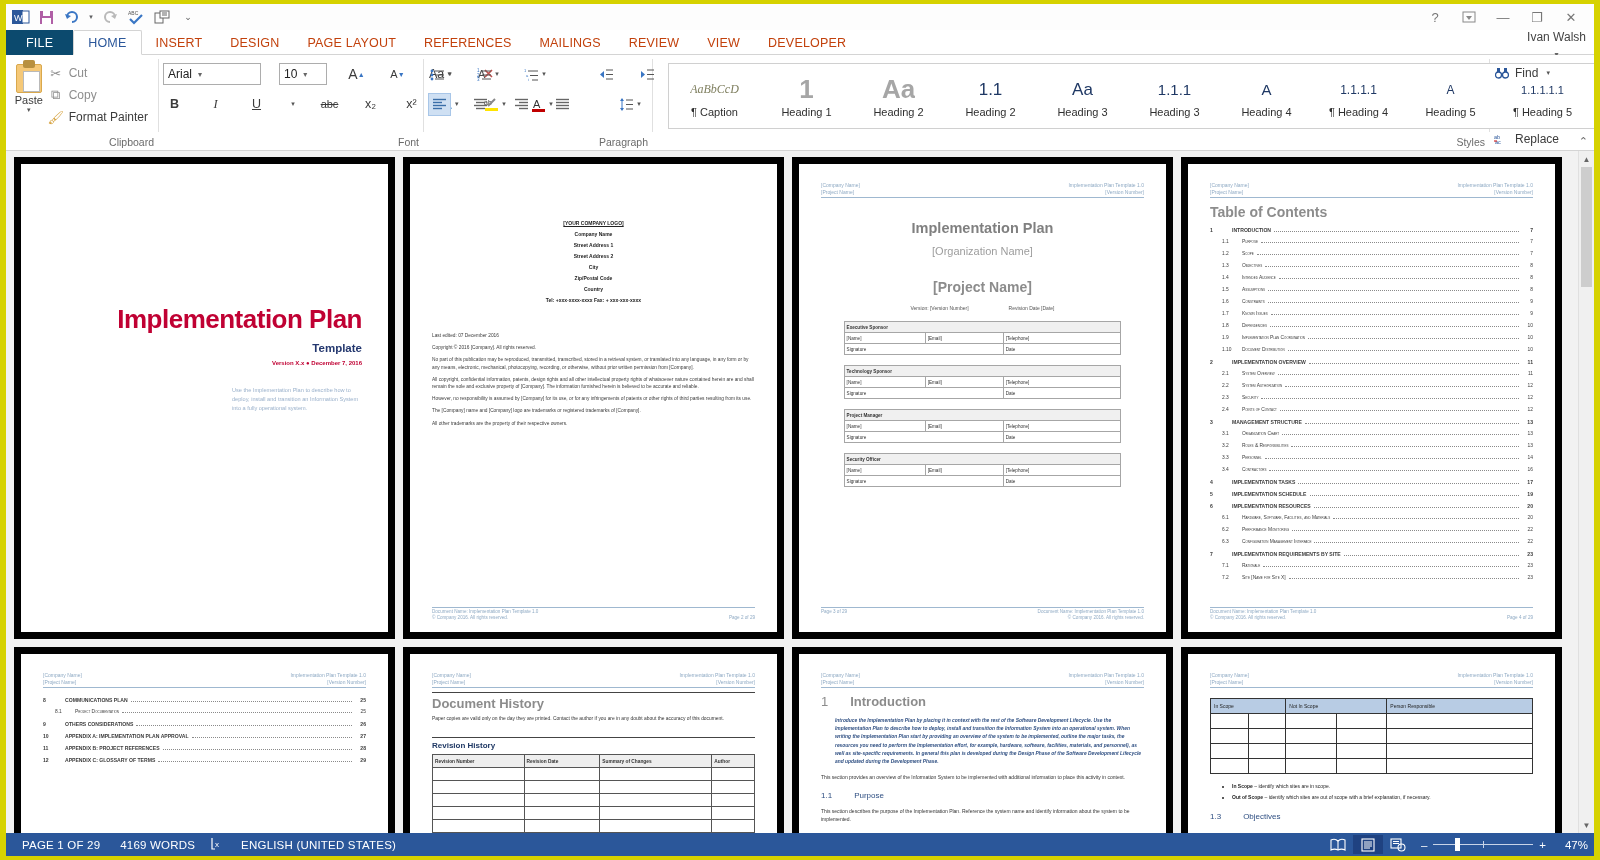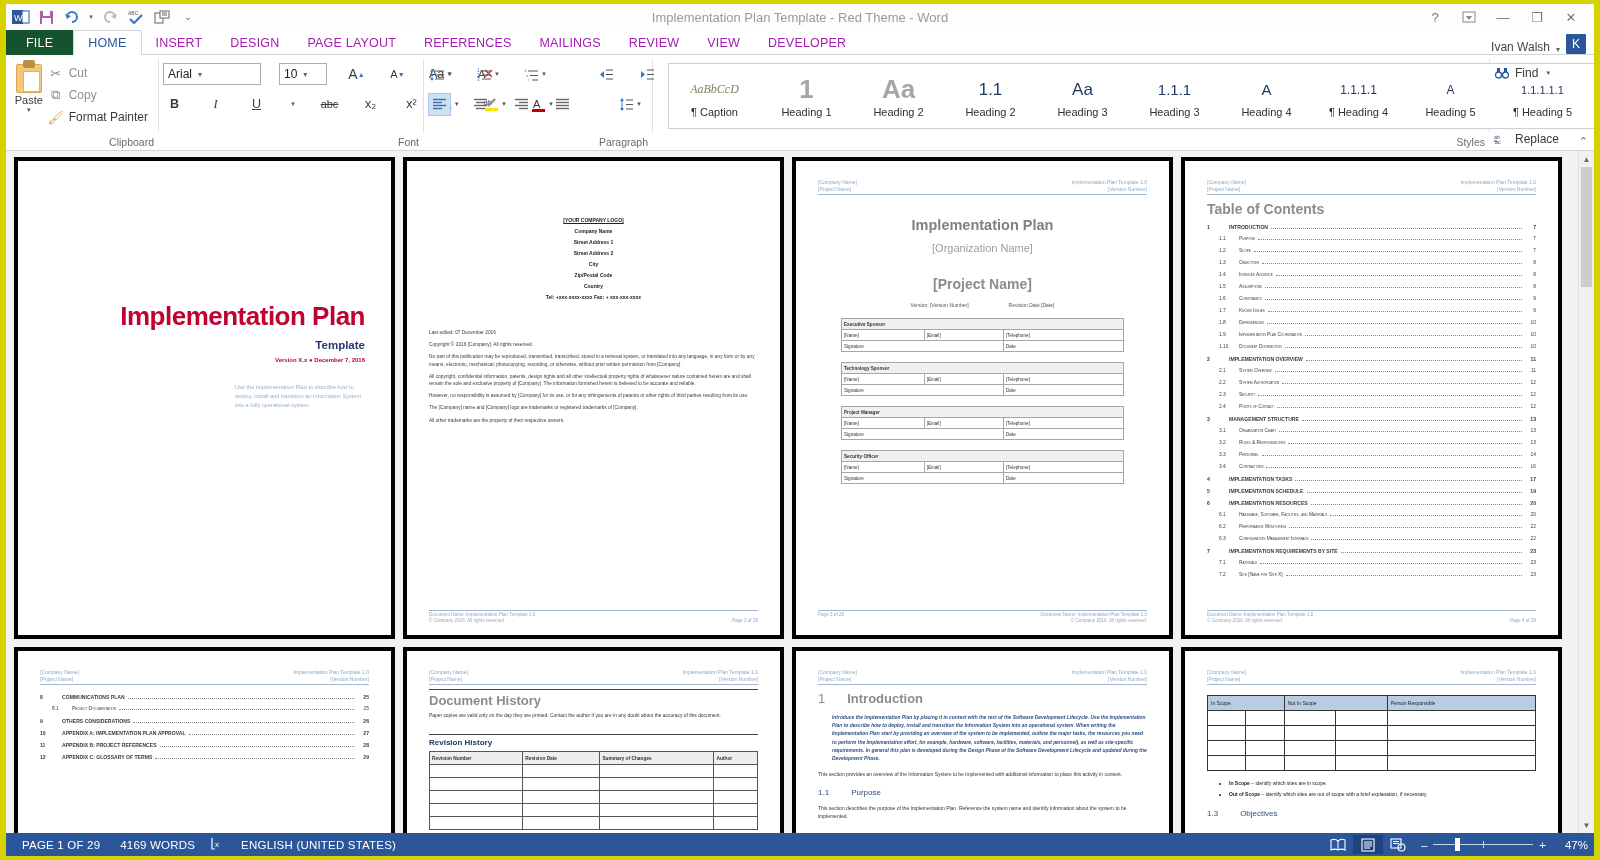--- a/index.html
+++ b/index.html
@@ -40,30 +40,30 @@
     color: #777; font-size: 13px;
   }
 
   
   .ribbon-tabs {
     height: 25px; background: #fff; display: flex; align-items: stretch;
     border-bottom: 1px solid #d4d4d4; position: relative;
   }
   .tab {
     padding: 0 14px; display: flex; align-items: center; font-size: 12.5px;
-    color: #a21caf; letter-spacing: .2px; height: 25px;
-  }
-  .tab.file { background: #14532d; color: #fff; padding: 0 20px; font-weight: normal; }
+    color: #c2410c; letter-spacing: .2px; height: 25px;
+  }
+  .tab.file { background: #0c4a6e; color: #fff; padding: 0 20px; font-weight: normal; }
   .tab.active {
     color: #2b579a; background: #fff; border: 1px solid #d4d4d4;
     border-bottom: 1px solid #fff; margin-bottom: -1px; border-radius: 2px 2px 0 0;
   }
   .user-area {
-    margin-left: auto; display: flex; align-items: flex-end; gap: 6px; padding-right: 8px;
-    font-size: 12px; color: #444;
+    margin-left: auto; display: flex; align-items: center; gap: 6px; padding-right: 8px;
+    font-size: 12px; color: #444; flex-direction: column;
   }
   .avatar {
     width: 20px; height: 20px; background: #2b579a; color: #fff; font-size: 12px;
     display: flex; align-items: center; justify-content: center; border-radius: 1px;
   }
 
   
   .ribbon {
     height: 96px; background: #fff; border-bottom: 1px solid #d4d4d4;
     display: flex; align-items: stretch; position: relative;
@@ -121,21 +121,21 @@
   
   .doc-area {
     flex: 1; background: #f2f2f2; position: relative; overflow: hidden;
     display: flex;
   }
   .pages-wrap {
     flex: 1; padding: 6px 0 0 8px; display: flex; flex-wrap: wrap;
     align-content: flex-start; gap: 8px 8px; overflow: hidden;
   }
   .page {
-    width: 381px; height: 482px; background: #fff; border: 4px solid #000000;
+    width: 381px; height: 482px; background: #fff; border: 7px solid #000000;
     position: relative; overflow: hidden; font-size: 5px; color: #3b3b3b;
   }
   .page-inner { position: absolute; left: 22px; right: 22px; top: 18px; bottom: 12px; }
   .pg-hdr { display: flex; justify-content: space-between; font-size: 5px; color: #8faac4; line-height: 7px; border-bottom: .7px solid #9fb8d0; padding-bottom: 1px;}
   .pg-hdr div { display: flex; flex-direction: column; }
   .pg-hdr .r { text-align: right; }
   .pg-ftr { position: absolute; left: 0; right: 0; bottom: 0; font-size: 4.6px; color: #8faac4; }
   .pg-ftr .line { display: flex; justify-content: space-between; border-top: .7px solid #9fb8d0; padding-top: 1px;}
   .pg-ftr .pgnum { display:flex; justify-content: space-between; margin-top:1px; }
 
@@ -263,21 +263,20 @@
       <div class="qat-btn">
         <svg width="16" height="15" viewBox="0 0 16 15">
             <rect x="1" y="3" width="8" height="10" fill="none" stroke="#666"></rect>
             <rect x="6" y="1" width="9" height="7" fill="#fff" stroke="#666"></rect>
             <line x1="8" y1="3" x2="13" y2="3" stroke="#666"></line>
             <line x1="8" y1="5" x2="13" y2="5" stroke="#666"></line>
           </svg>
       </div>
       <div class="qat-btn" style="font-size:9px;">⌄</div>
     </div>
-    <div class="doc-title">Implementation Plan Template - Red Theme - Word</div>
     <div class="win-ctl">
       <div class="win-btn">?</div>
       <div class="win-btn">
         <svg width="14" height="12" viewBox="0 0 14 12">
             <rect x="1" y="1" width="12" height="10" fill="none" stroke="#888"></rect>
             <path d="M7 9 L4 5 L10 5 Z" fill="#888"></path>
           </svg>
       </div>
       <div class="win-btn">—</div>
       <div class="win-btn">❐</div>

